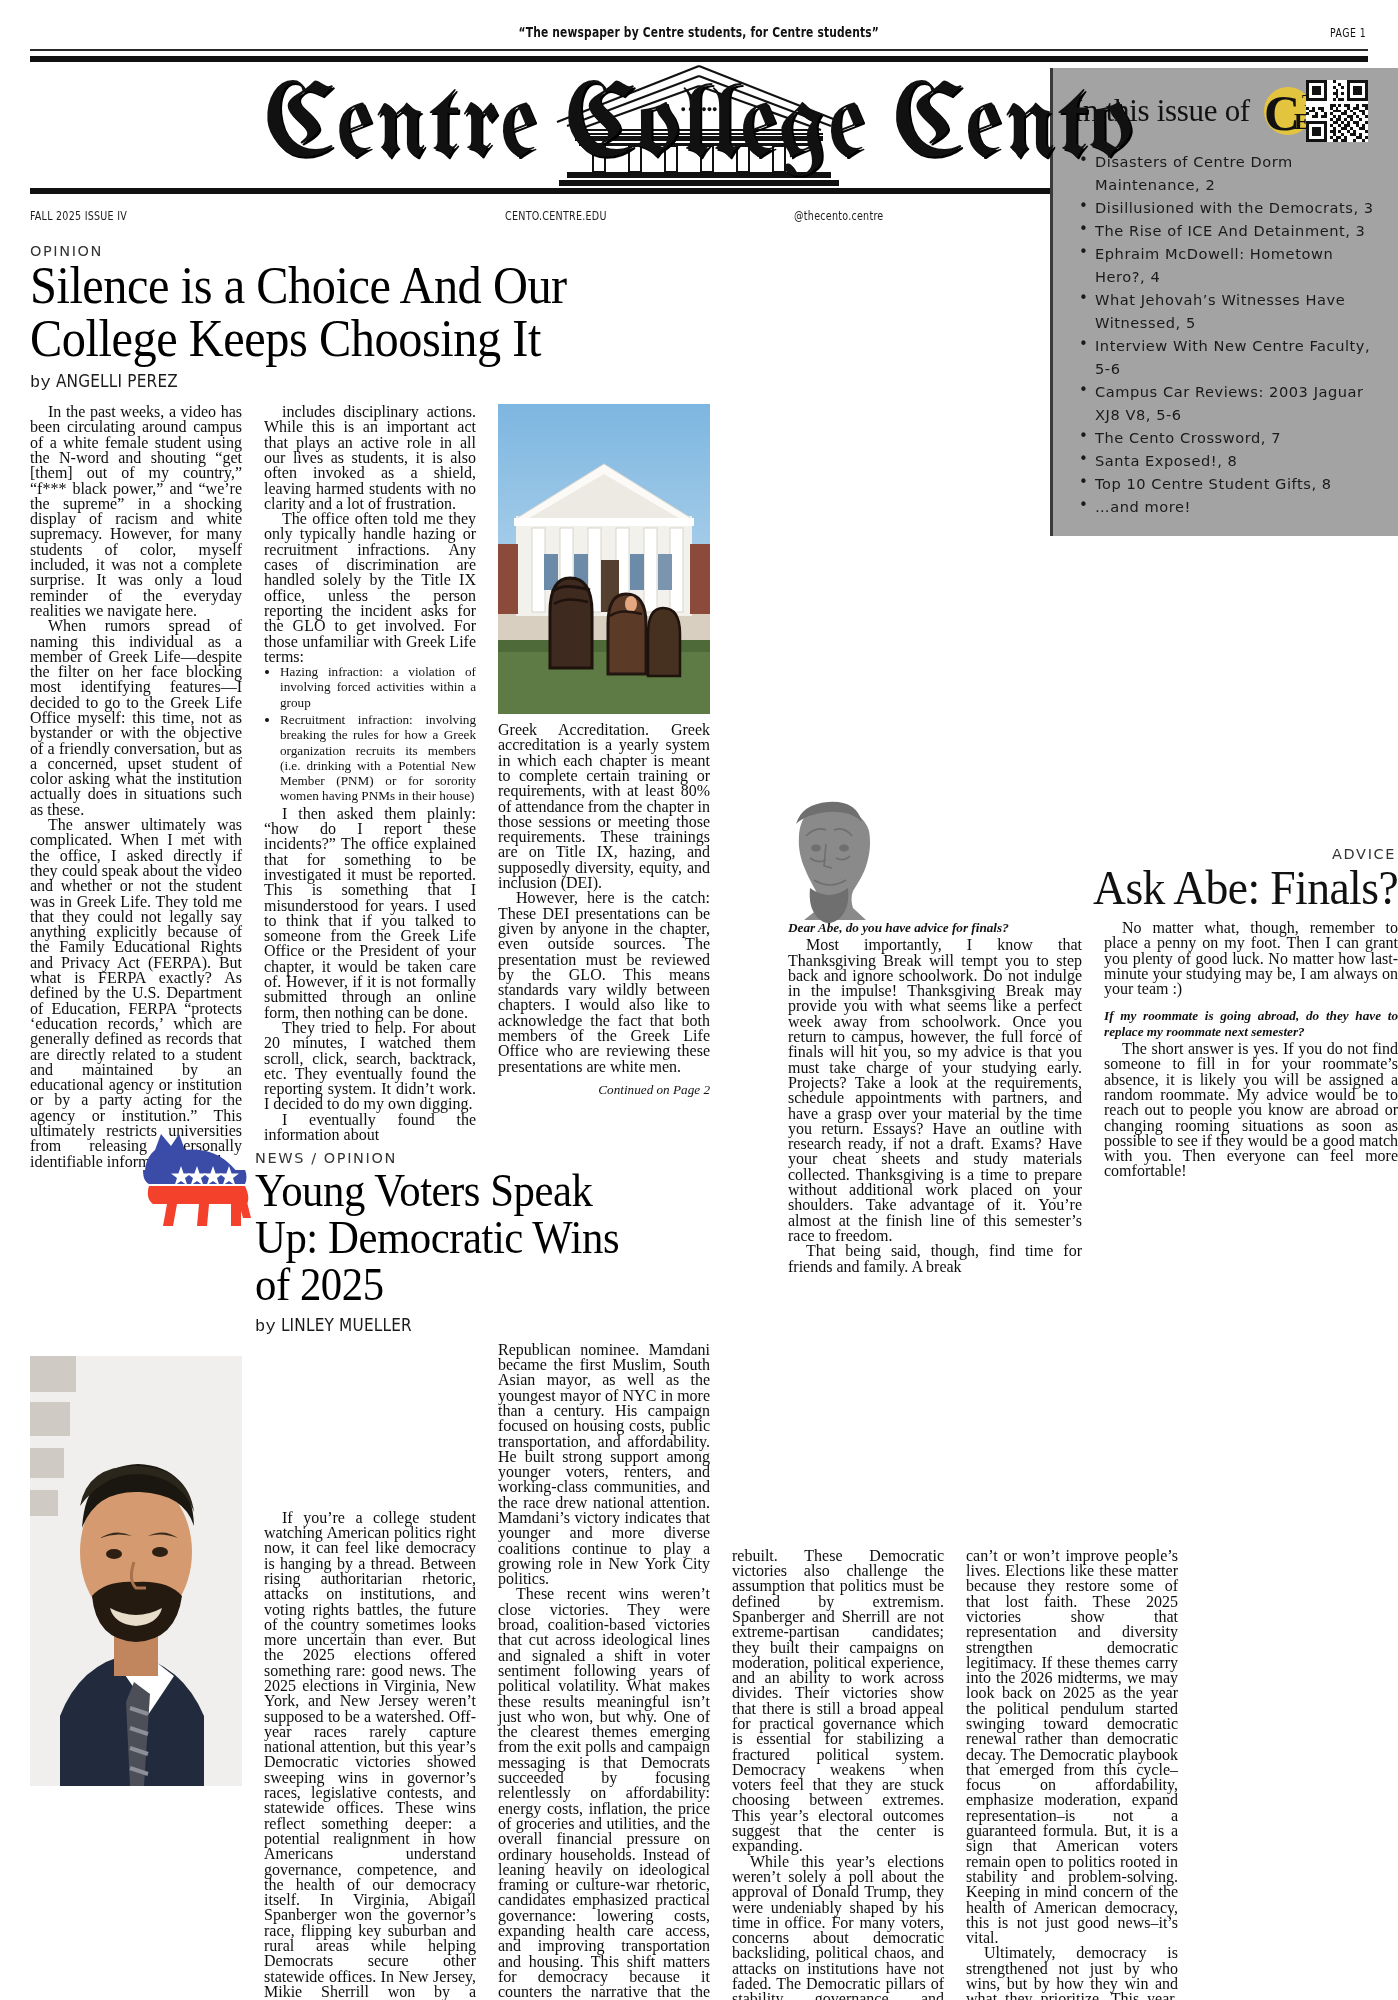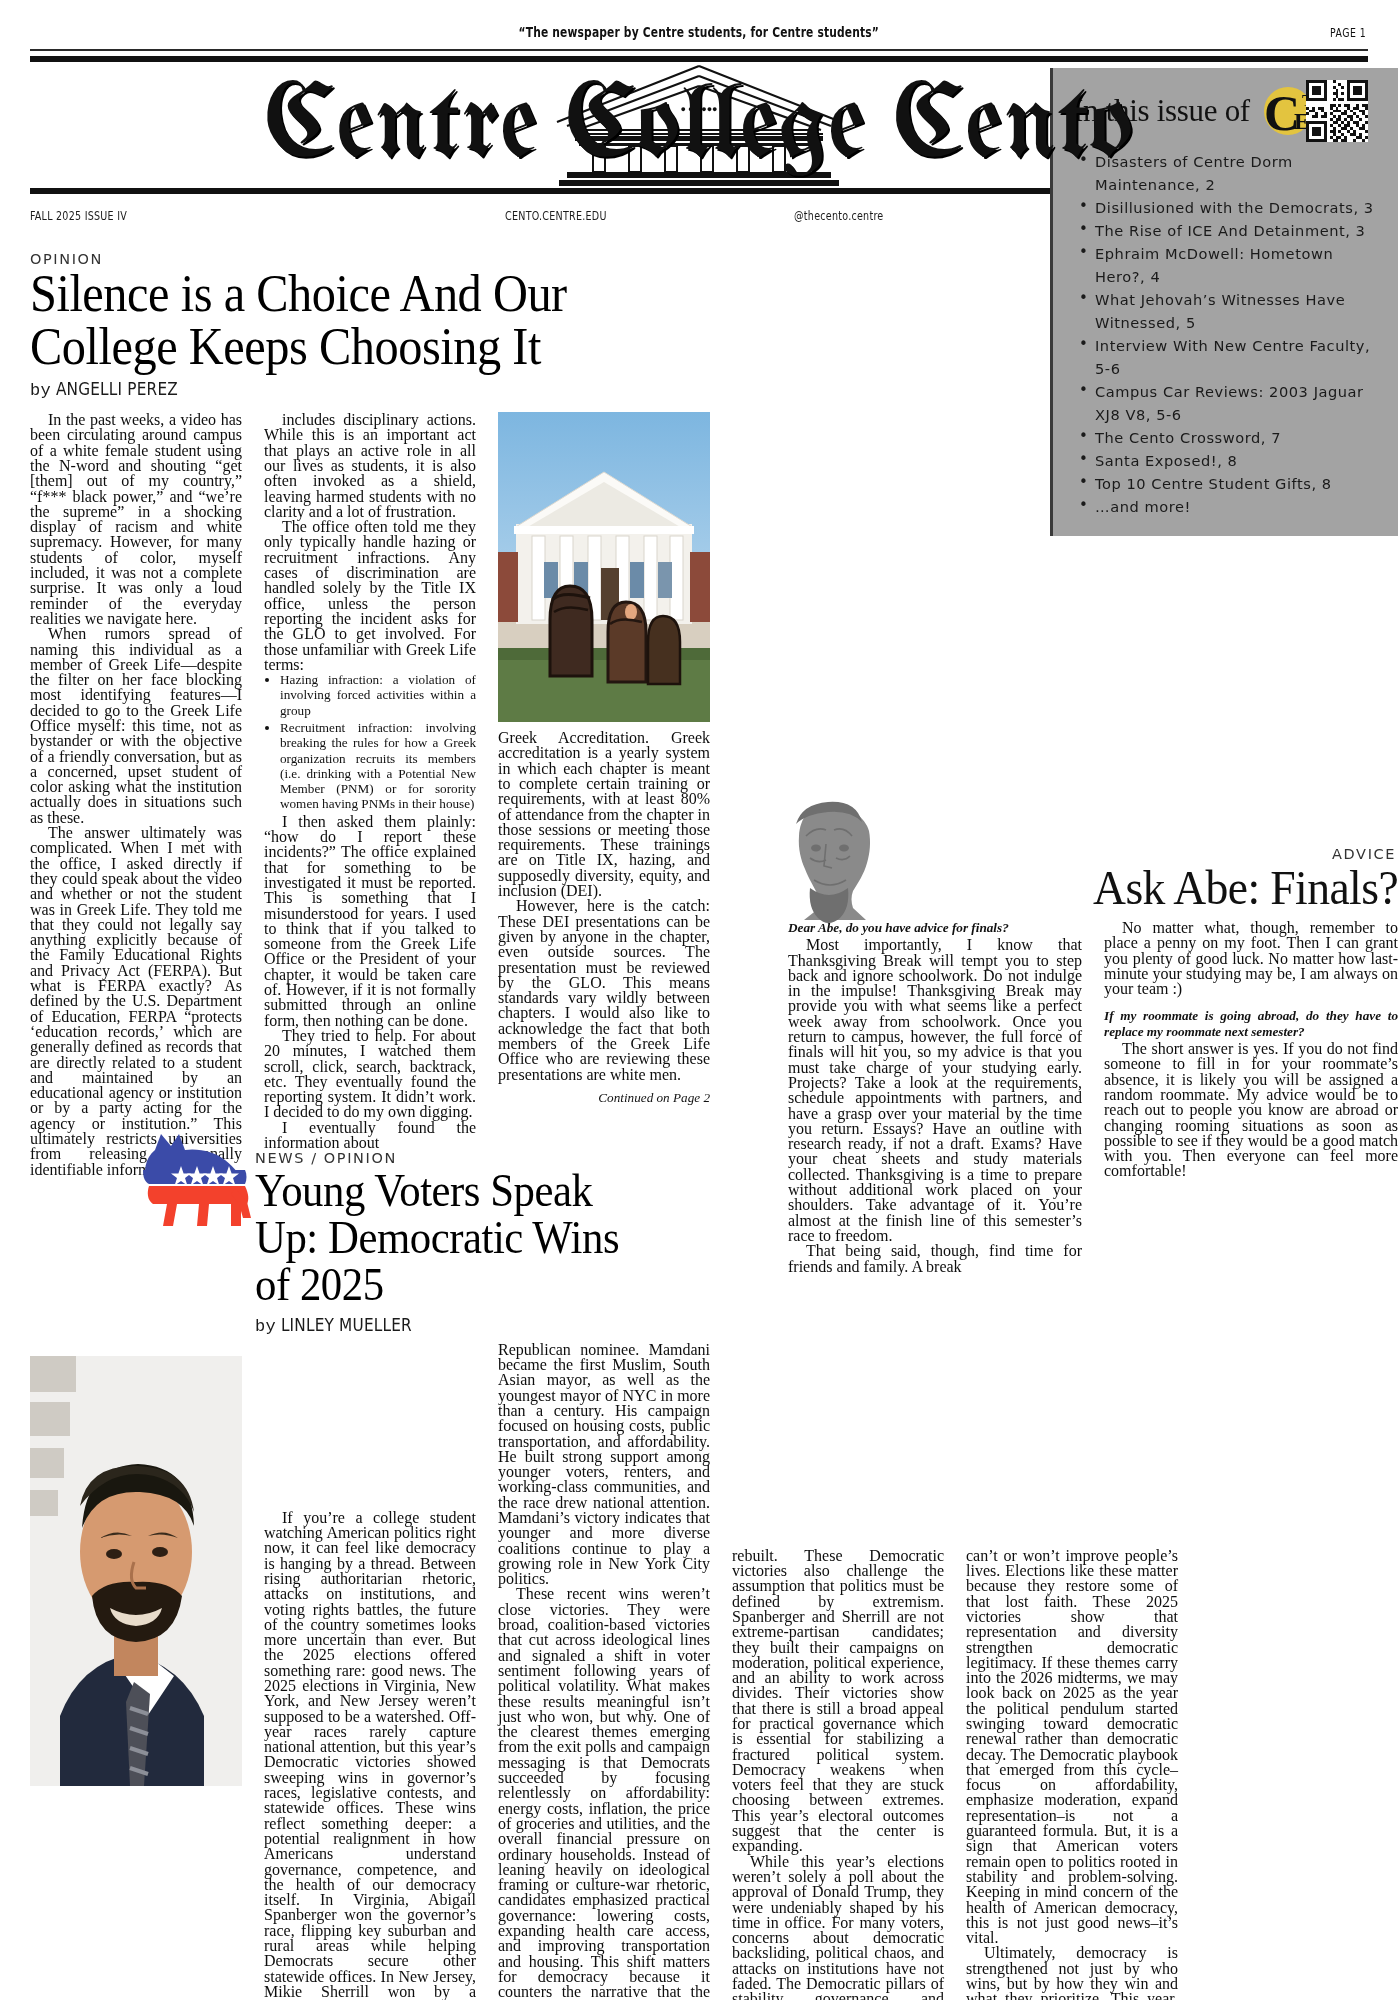--- a/index.html
+++ b/index.html
@@ -87,21 +87,21 @@
     color:#0d0d0d;
   }
   p.body.noindent { text-indent:0; }
   ul.body-list {
     margin:0; padding-left:16px; font-family:"Liberation Serif", serif;
     font-size:13.2px; line-height:15.3px; text-align:justify;
   }
   ul.body-list li { margin:0 0 2px 0; }
 
   
-  .art1 { position:relative; margin-top:28px; }
+  .art1 { position:relative; margin-top:20px; }
   .art1 .headline { font-size:52px; max-width:690px; }
   .art1-cols { display:flex; gap:22px; margin-top:12px; }
   .col { width:212px; }
   .a1c1 { width:212px; }
   .a1c2 { width:212px; }
   .a1c3 { width:212px; }
   .photo-hall {
     width:212px; height:310px; position:relative; overflow:hidden;
     margin-bottom:8px; background:#9fc7e8;
   }

